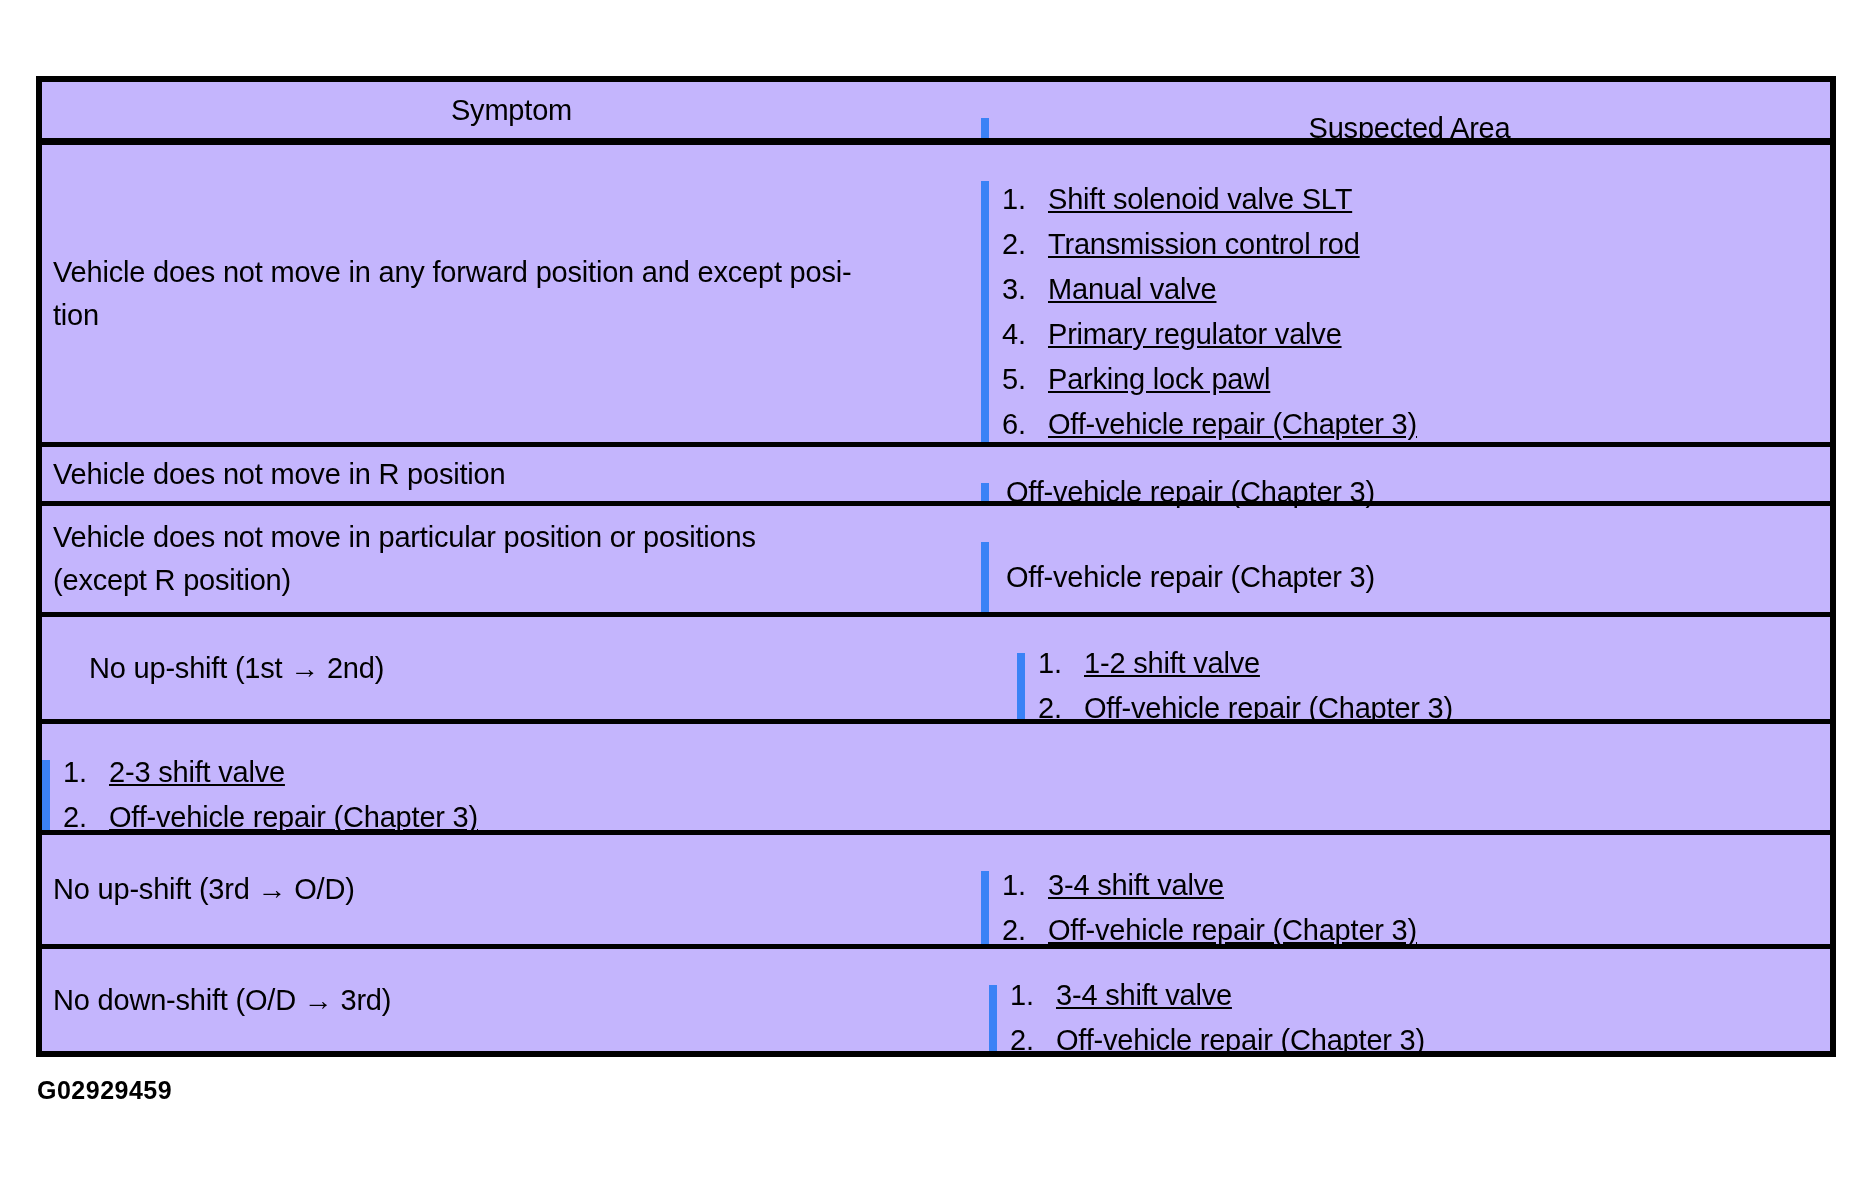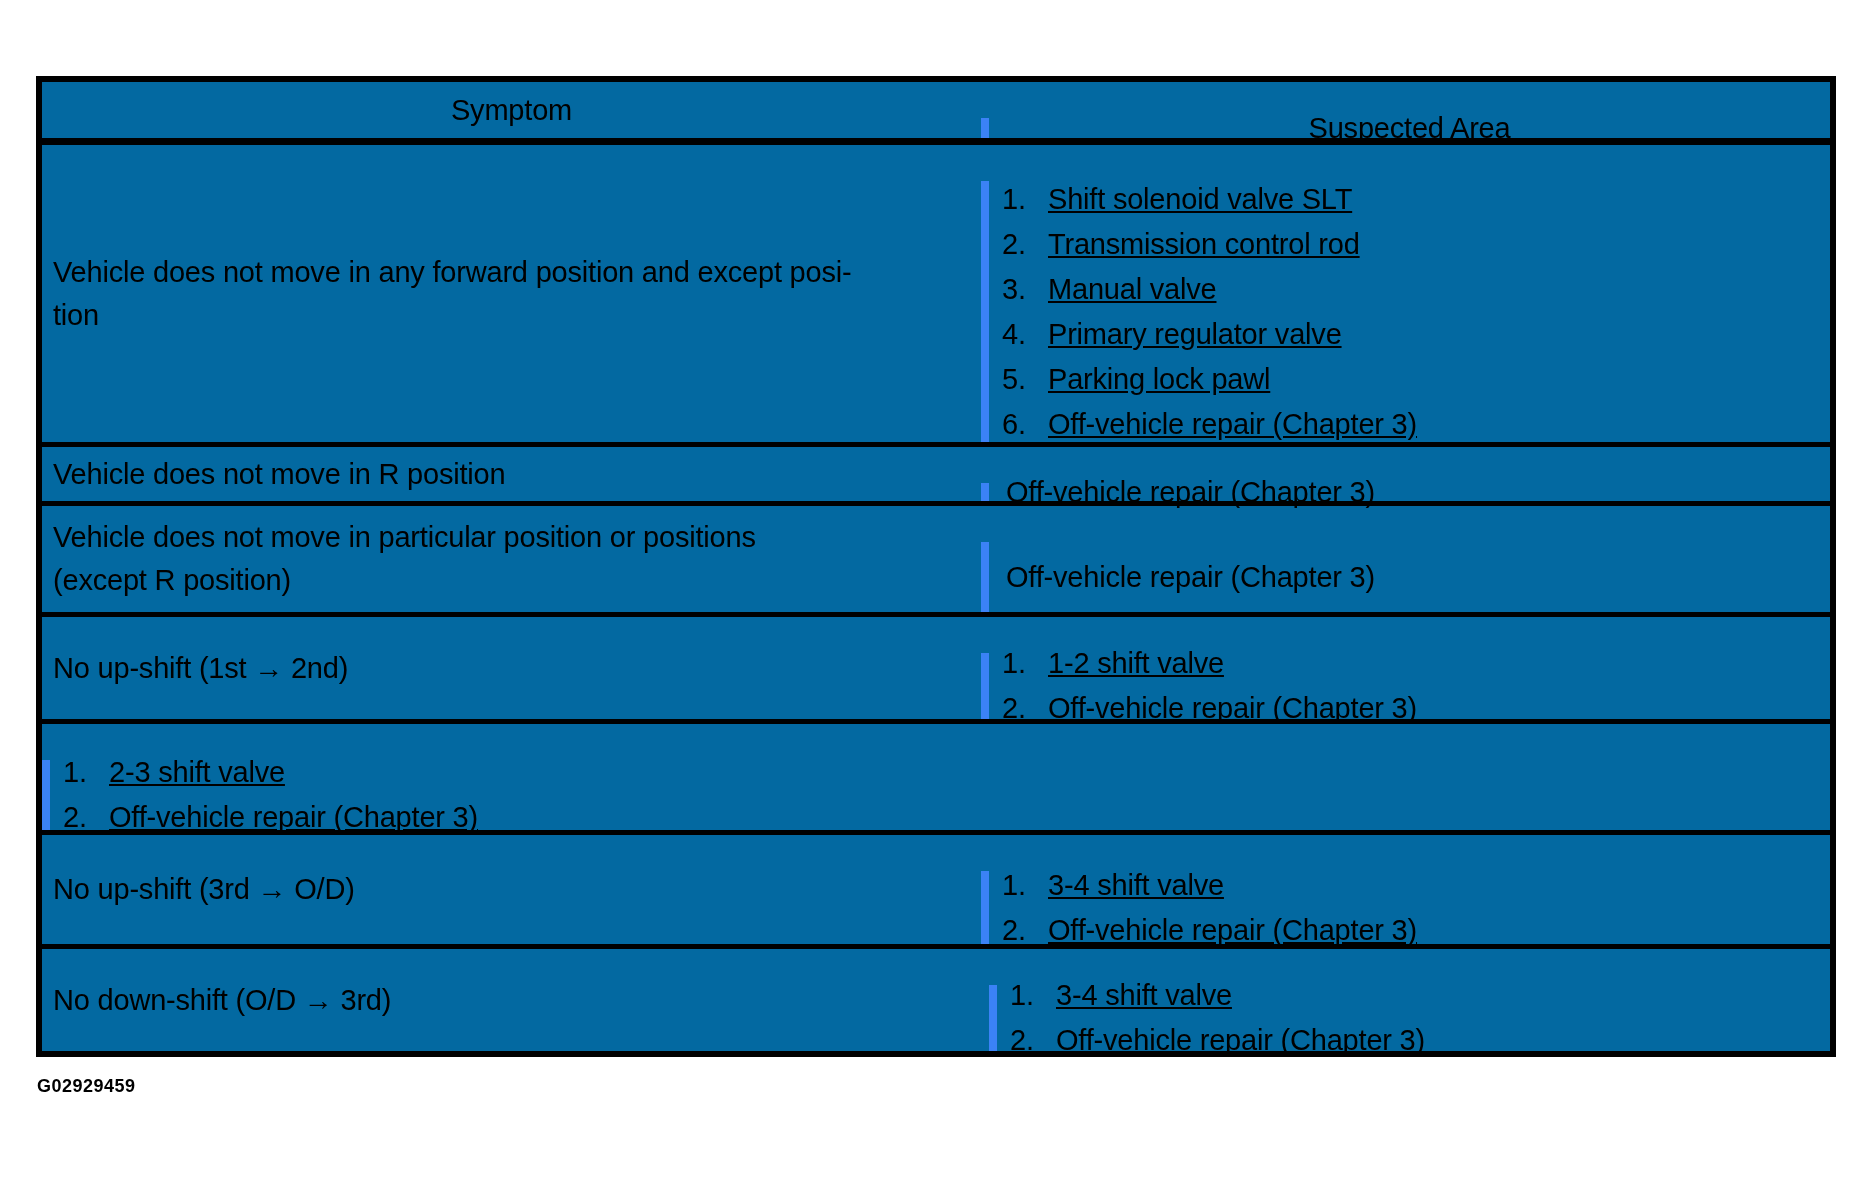--- a/index.html
+++ b/index.html
@@ -15,35 +15,35 @@
     font-family: "Liberation Sans", sans-serif;
     color: #000000;
   }
   .tbl {
     position: absolute;
     left: 36px;
     top: 76px;
     width: 1800px;
     box-sizing: border-box;
     border: 6px solid #000000;
-    background: #0369a1;
+    background: #c4b5fd;
   }
   .row {
     display: flex;
     border-top: 5px solid #000000;
   }
   .row.hdr {
     border-top: none;
     border-bottom: 2px solid #000000;
     height: 56px;
   }
   .h1 { height: 297px; }
   .h2 { height: 54px; }
   .h3 { height: 106px; }
-  .h4 { height: 102px; }
+  .h4 { height: 102px; padding-left: 36px; }
   .h5 { height: 106px; }
   .h6 { height: 109px; }
   .h7 { height: 102px; gap: 8px; }
   .cell {
     box-sizing: border-box;
     font-size: 29px;
     letter-spacing: -0.2px;
     display: flex;
     flex-direction: column;
     justify-content: center;
@@ -78,21 +78,21 @@
   }
   .itext { flex: 1 1 auto; text-decoration: underline; }
   .plain {
     padding-left: 17px;
     line-height: 45px;
   }
   .figure-code {
     position: absolute;
     left: 37px;
     top: 1076px;
-    font-size: 18px;
+    font-size: 25px;
     font-weight: 700;
     letter-spacing: 0.5px;
   }
 </style>
 </head>
 <body>
 
 <div class="page">
 
   <div class="tbl">

